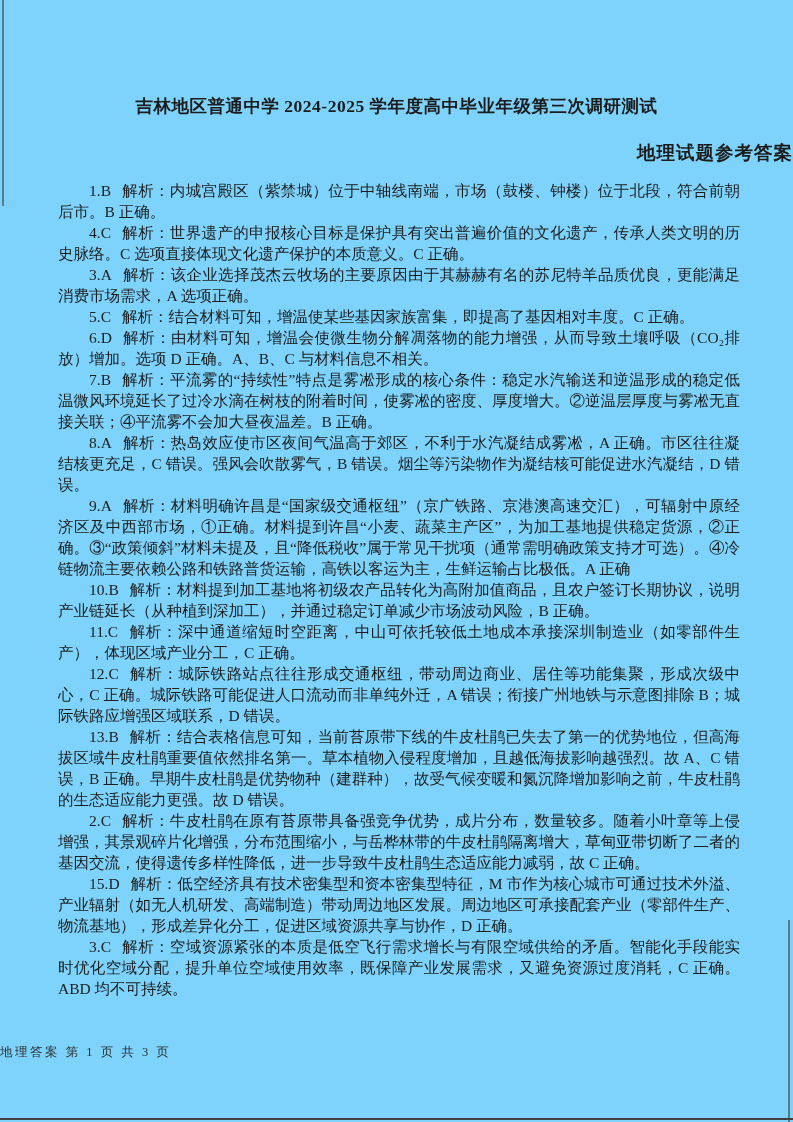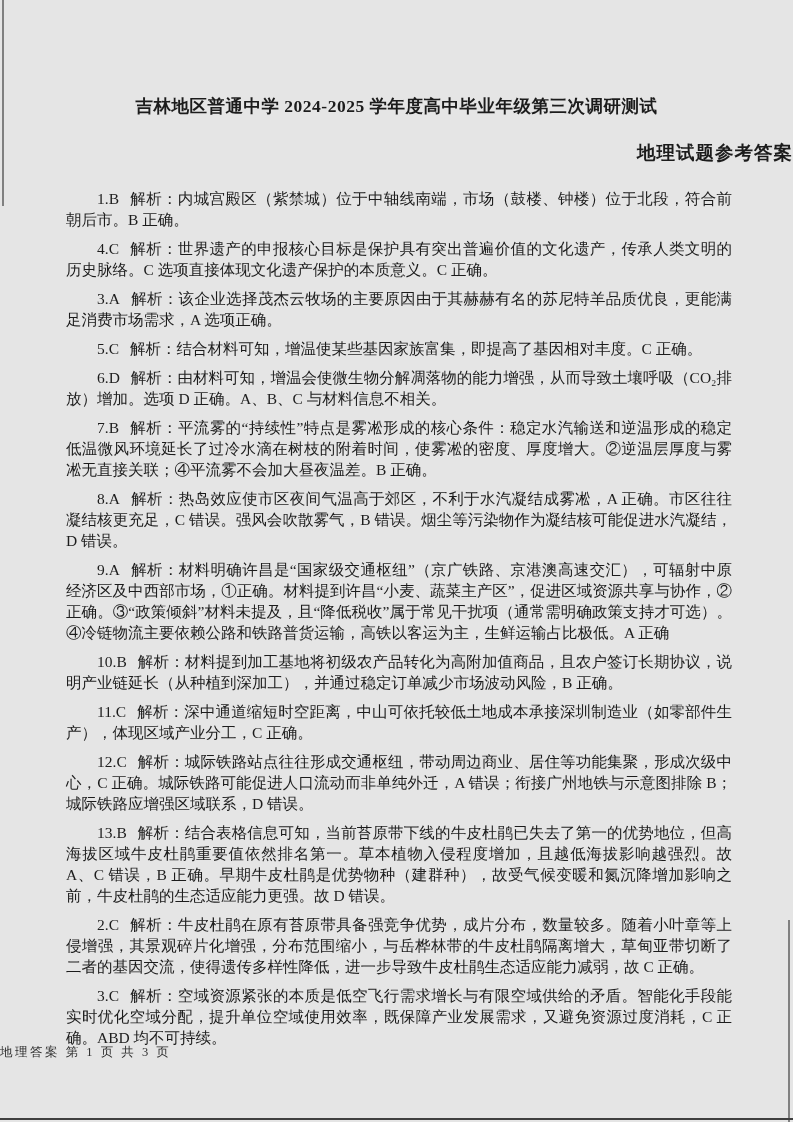--- a/index.html
+++ b/index.html
@@ -4,21 +4,21 @@
 <style>
   html, body {
     margin: 0;
     padding: 0;
     background: #ffffff;
   }
   .page {
     position: relative;
     width: 793px;
     height: 1122px;
-    background: #e5e5e5;
+    background: #7dd3fc;
     overflow: hidden;
     font-family: "Liberation Serif", "DejaVu Serif", serif;
     color: #1c1c1c;
   }
   .doc-title {
     position: absolute;
     top: 94px;
     left: 0;
     width: 100%;
     text-align: center;
@@ -41,21 +41,21 @@
     position: absolute;
     top: 180px;
     left: 58px;
     width: 682px;
     font-size: 15.5px;
     line-height: 21px;
     text-align: justify;
     text-justify: inter-ideograph;
   }
   p.answer {
-    margin: 8px;
+    margin: 0;
     text-indent: 2em;
   }
   .answer .label {
     margin-right: 11px;
     white-space: nowrap;
   }
   .page-footer {
     position: absolute;
     top: 1044px;
     left: 0;
@@ -105,24 +105,25 @@
   <div class="doc-subtitle">地理试题参考答案</div>
 
   <div class="content">
     <p class="answer"><span class="label">1.B</span><span>解析：内城宫殿区（紫禁城）位于中轴线南端，市场（鼓楼、钟楼）位于北段，符合前朝后市。B 正确。</span></p>
     <p class="answer"><span class="label">4.C</span><span>解析：世界遗产的申报核心目标是保护具有突出普遍价值的文化遗产，传承人类文明的历史脉络。C 选项直接体现文化遗产保护的本质意义。C 正确。</span></p>
     <p class="answer"><span class="label">3.A</span><span>解析：该企业选择茂杰云牧场的主要原因由于其赫赫有名的苏尼特羊品质优良，更能满足消费市场需求，A 选项正确。</span></p>
     <p class="answer"><span class="label">5.C</span><span>解析：结合材料可知，增温使某些基因家族富集，即提高了基因相对丰度。C 正确。</span></p>
     <p class="answer"><span class="label">6.D</span><span>解析：由材料可知，增温会使微生物分解凋落物的能力增强，从而导致土壤呼吸（CO₂排放）增加。选项 D 正确。A、B、C 与材料信息不相关。</span></p>
     <p class="answer"><span class="label">7.B</span><span>解析：平流雾的“持续性”特点是雾凇形成的核心条件：稳定水汽输送和逆温形成的稳定低温微风环境延长了过冷水滴在树枝的附着时间，使雾凇的密度、厚度增大。②逆温层厚度与雾凇无直接关联；④平流雾不会加大昼夜温差。B 正确。</span></p>
     <p class="answer"><span class="label">8.A</span><span>解析：热岛效应使市区夜间气温高于郊区，不利于水汽凝结成雾凇，A 正确。市区往往凝结核更充足，C 错误。强风会吹散雾气，B 错误。烟尘等污染物作为凝结核可能促进水汽凝结，D 错误。</span></p>
-    <p class="answer"><span class="label">9.A</span><span>解析：材料明确许昌是“国家级交通枢纽”（京广铁路、京港澳高速交汇），可辐射中原经济区及中西部市场，①正确。材料提到许昌“小麦、蔬菜主产区”，促进区域资源共享与协作，②正确。③“政策倾斜”材料未提及，且“降低税收”属于常见干扰项（通常需明确政策支持才可选）。④冷链物流主要依赖公路和铁路普货运输，高铁以客运为主，生鲜运输占比极低。A 正确</span></p>
+    <p class="answer"><span class="label">9.A</span><span>解析：材料明确许昌是“国家级交通枢纽”（京广铁路、京港澳高速交汇），可辐射中原经济区及中西部市场，①正确。材料提到许昌“小麦、蔬菜主产区”，为加工基地提供稳定货源，②正确。③“政策倾斜”材料未提及，且“降低税收”属于常见干扰项（通常需明确政策支持才可选）。④冷链物流主要依赖公路和铁路普货运输，高铁以客运为主，生鲜运输占比极低。A 正确</span></p>
     <p class="answer"><span class="label">10.B</span><span>解析：材料提到加工基地将初级农产品转化为高附加值商品，且农户签订长期协议，说明产业链延长（从种植到深加工），并通过稳定订单减少市场波动风险，B 正确。</span></p>
     <p class="answer"><span class="label">11.C</span><span>解析：深中通道缩短时空距离，中山可依托较低土地成本承接深圳制造业（如零部件生产），体现区域产业分工，C 正确。</span></p>
     <p class="answer"><span class="label">12.C</span><span>解析：城际铁路站点往往形成交通枢纽，带动周边商业、居住等功能集聚，形成次级中心，C 正确。城际铁路可能促进人口流动而非单纯外迁，A 错误；衔接广州地铁与示意图排除 B；城际铁路应增强区域联系，D 错误。</span></p>
     <p class="answer"><span class="label">13.B</span><span>解析：结合表格信息可知，当前苔原带下线的牛皮杜鹃已失去了第一的优势地位，但高海拔区域牛皮杜鹃重要值依然排名第一。草本植物入侵程度增加，且越低海拔影响越强烈。故 A、C 错误，B 正确。早期牛皮杜鹃是优势物种（建群种），故受气候变暖和氮沉降增加影响之前，牛皮杜鹃的生态适应能力更强。故 D 错误。</span></p>
     <p class="answer"><span class="label">2.C</span><span>解析：牛皮杜鹃在原有苔原带具备强竞争优势，成片分布，数量较多。随着小叶章等上侵增强，其景观碎片化增强，分布范围缩小，与岳桦林带的牛皮杜鹃隔离增大，草甸亚带切断了二者的基因交流，使得遗传多样性降低，进一步导致牛皮杜鹃生态适应能力减弱，故 C 正确。</span></p>
+    <p class="answer"><span class="label">15.D</span><span>解析：低空经济具有技术密集型和资本密集型特征，M 市作为核心城市可通过技术外溢、产业辐射（如无人机研发、高端制造）带动周边地区发展。周边地区可承接配套产业（零部件生产、物流基地），形成差异化分工，促进区域资源共享与协作，D 正确。</span></p>
     <p class="answer"><span class="label">3.C</span><span>解析：空域资源紧张的本质是低空飞行需求增长与有限空域供给的矛盾。智能化手段能实时优化空域分配，提升单位空域使用效率，既保障产业发展需求，又避免资源过度消耗，C 正确。ABD 均不可持续。</span></p>
   </div>
 
   <div class="page-footer">地理答案 第 1 页 共 3 页</div>
 
 </div>
 
 </body></html>

